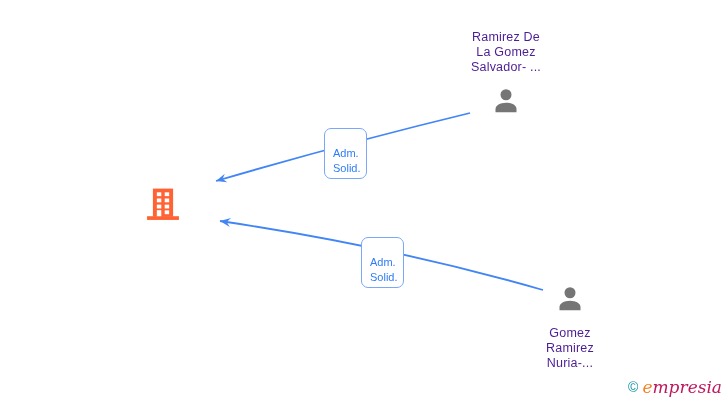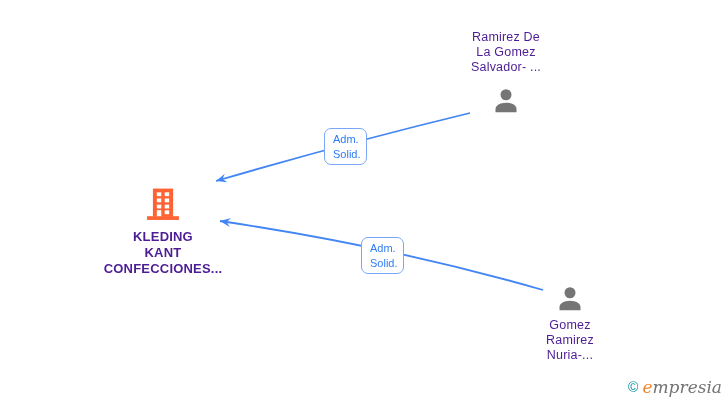--- a/index.html
+++ b/index.html
@@ -11,37 +11,37 @@
 
   .node{position:absolute;display:flex;flex-direction:column;align-items:center;}
   .node-label{text-align:center;color:#4c1d95;}
   .person-label{font-size:12.5px;line-height:15px;letter-spacing:0.2px;}
   .company-label{font-size:13px;line-height:16px;font-weight:bold;letter-spacing:0.2px;margin-top:4px;}
 
   .node-company{left:103px;top:187px;width:120px;}
   .node-person-1{left:446px;top:30px;width:120px;}
   .node-person-1 .icon{margin-top:11px;}
   .node-person-2{left:510px;top:284px;width:120px;}
-  .node-person-2 .node-label{margin-top:0;}
+  .node-person-2 .node-label{margin-top:8px;}
 
   .edge-label{
     position:absolute;background:#ffffff;border:1.5px solid #7AA7F7;border-radius:7px;
     color:#2E7CF5;font-size:11px;line-height:14.5px;
-    width:33px;padding:3px 0 3px 8px;
+    width:33px;padding:17px 0 3px 8px;
   }
   .edge-label-1{left:324px;top:128px;}
   .edge-label-2{left:361px;top:237px;}
 
   .watermark{
     position:absolute;right:6px;bottom:3px;display:flex;align-items:center;
   }
   .wm-copy{color:#0F93A2;font-size:14px;margin-right:4px;}
   .wm-brand{font-family:"DejaVu Serif", serif;font-style:italic;font-size:17px;line-height:20px;}
   .wm-initial{color:#F08222;}
-  .wm-rest{color:#737373;}
+  .wm-rest{color:#be185d;}
 </style>
 </head>
 <body>
 
 <div class="stage">
 
   <svg class="edges-svg" viewBox="0 0 728 400">
     <defs>
       <marker id="arrowhead" markerUnits="userSpaceOnUse" markerWidth="14" markerHeight="12" refX="11" refY="5" orient="auto">
         <path d="M0.5,0.5 L11,5 L0.5,9.5 L4.2,5 Z" fill="#4285F4"></path>
@@ -63,25 +63,20 @@
           <rect x="17.6" y="5" width="4.2" height="3.6"></rect>
           <rect x="10.2" y="10.8" width="4.2" height="3.6"></rect>
           <rect x="17.6" y="10.8" width="4.2" height="3.6"></rect>
           <rect x="10.2" y="16.6" width="4.2" height="3.6"></rect>
           <rect x="17.6" y="16.6" width="4.2" height="3.6"></rect>
           <rect x="10.2" y="21.8" width="4.2" height="5.7"></rect>
           <rect x="17.6" y="22" width="4.2" height="3.6"></rect>
         </g>
       </svg>
     </span>
-    <div class="node-label company-label">
-      <div>KLEDING</div>
-      <div>KANT</div>
-      <div>CONFECCIONES...</div>
-    </div>
   </div>
 
   <div class="node node-person-1">
     <div class="node-label person-label">
       <div>Ramirez De</div>
       <div>La Gomez</div>
       <div>Salvador- ...</div>
     </div>
     <span class="icon">
       <svg width="30" height="30" viewBox="0 0 24 24" fill="#757575">

